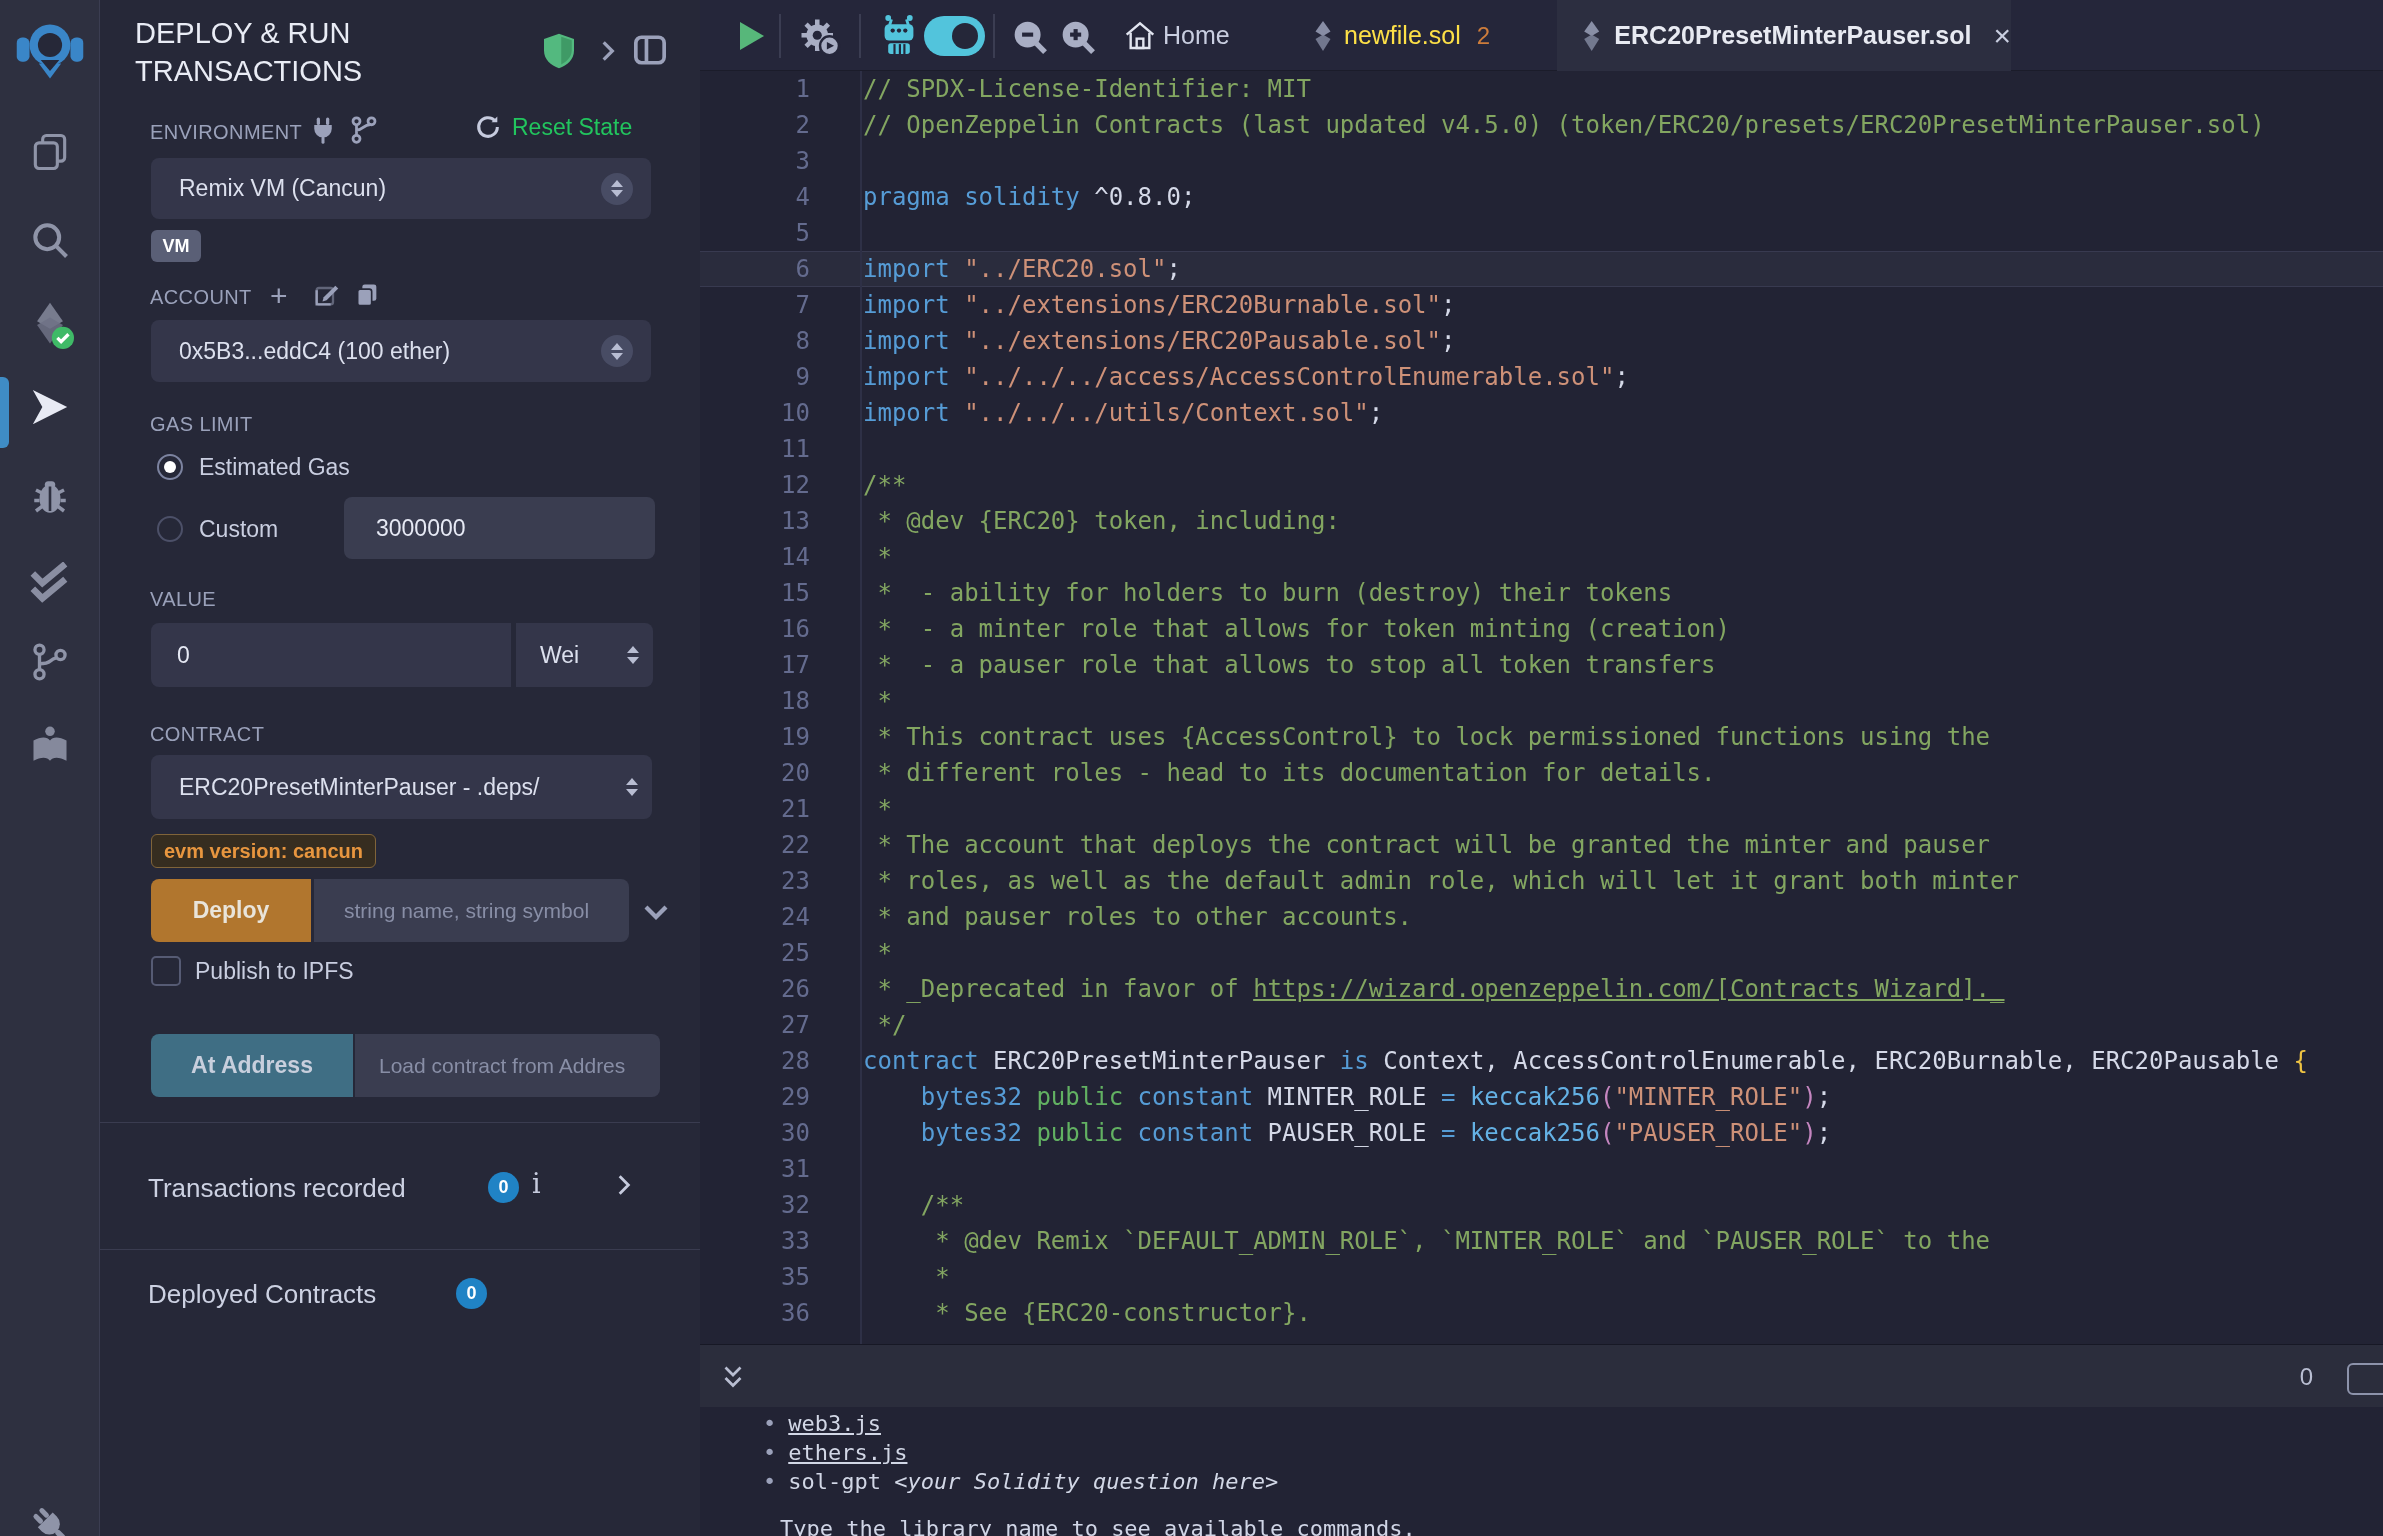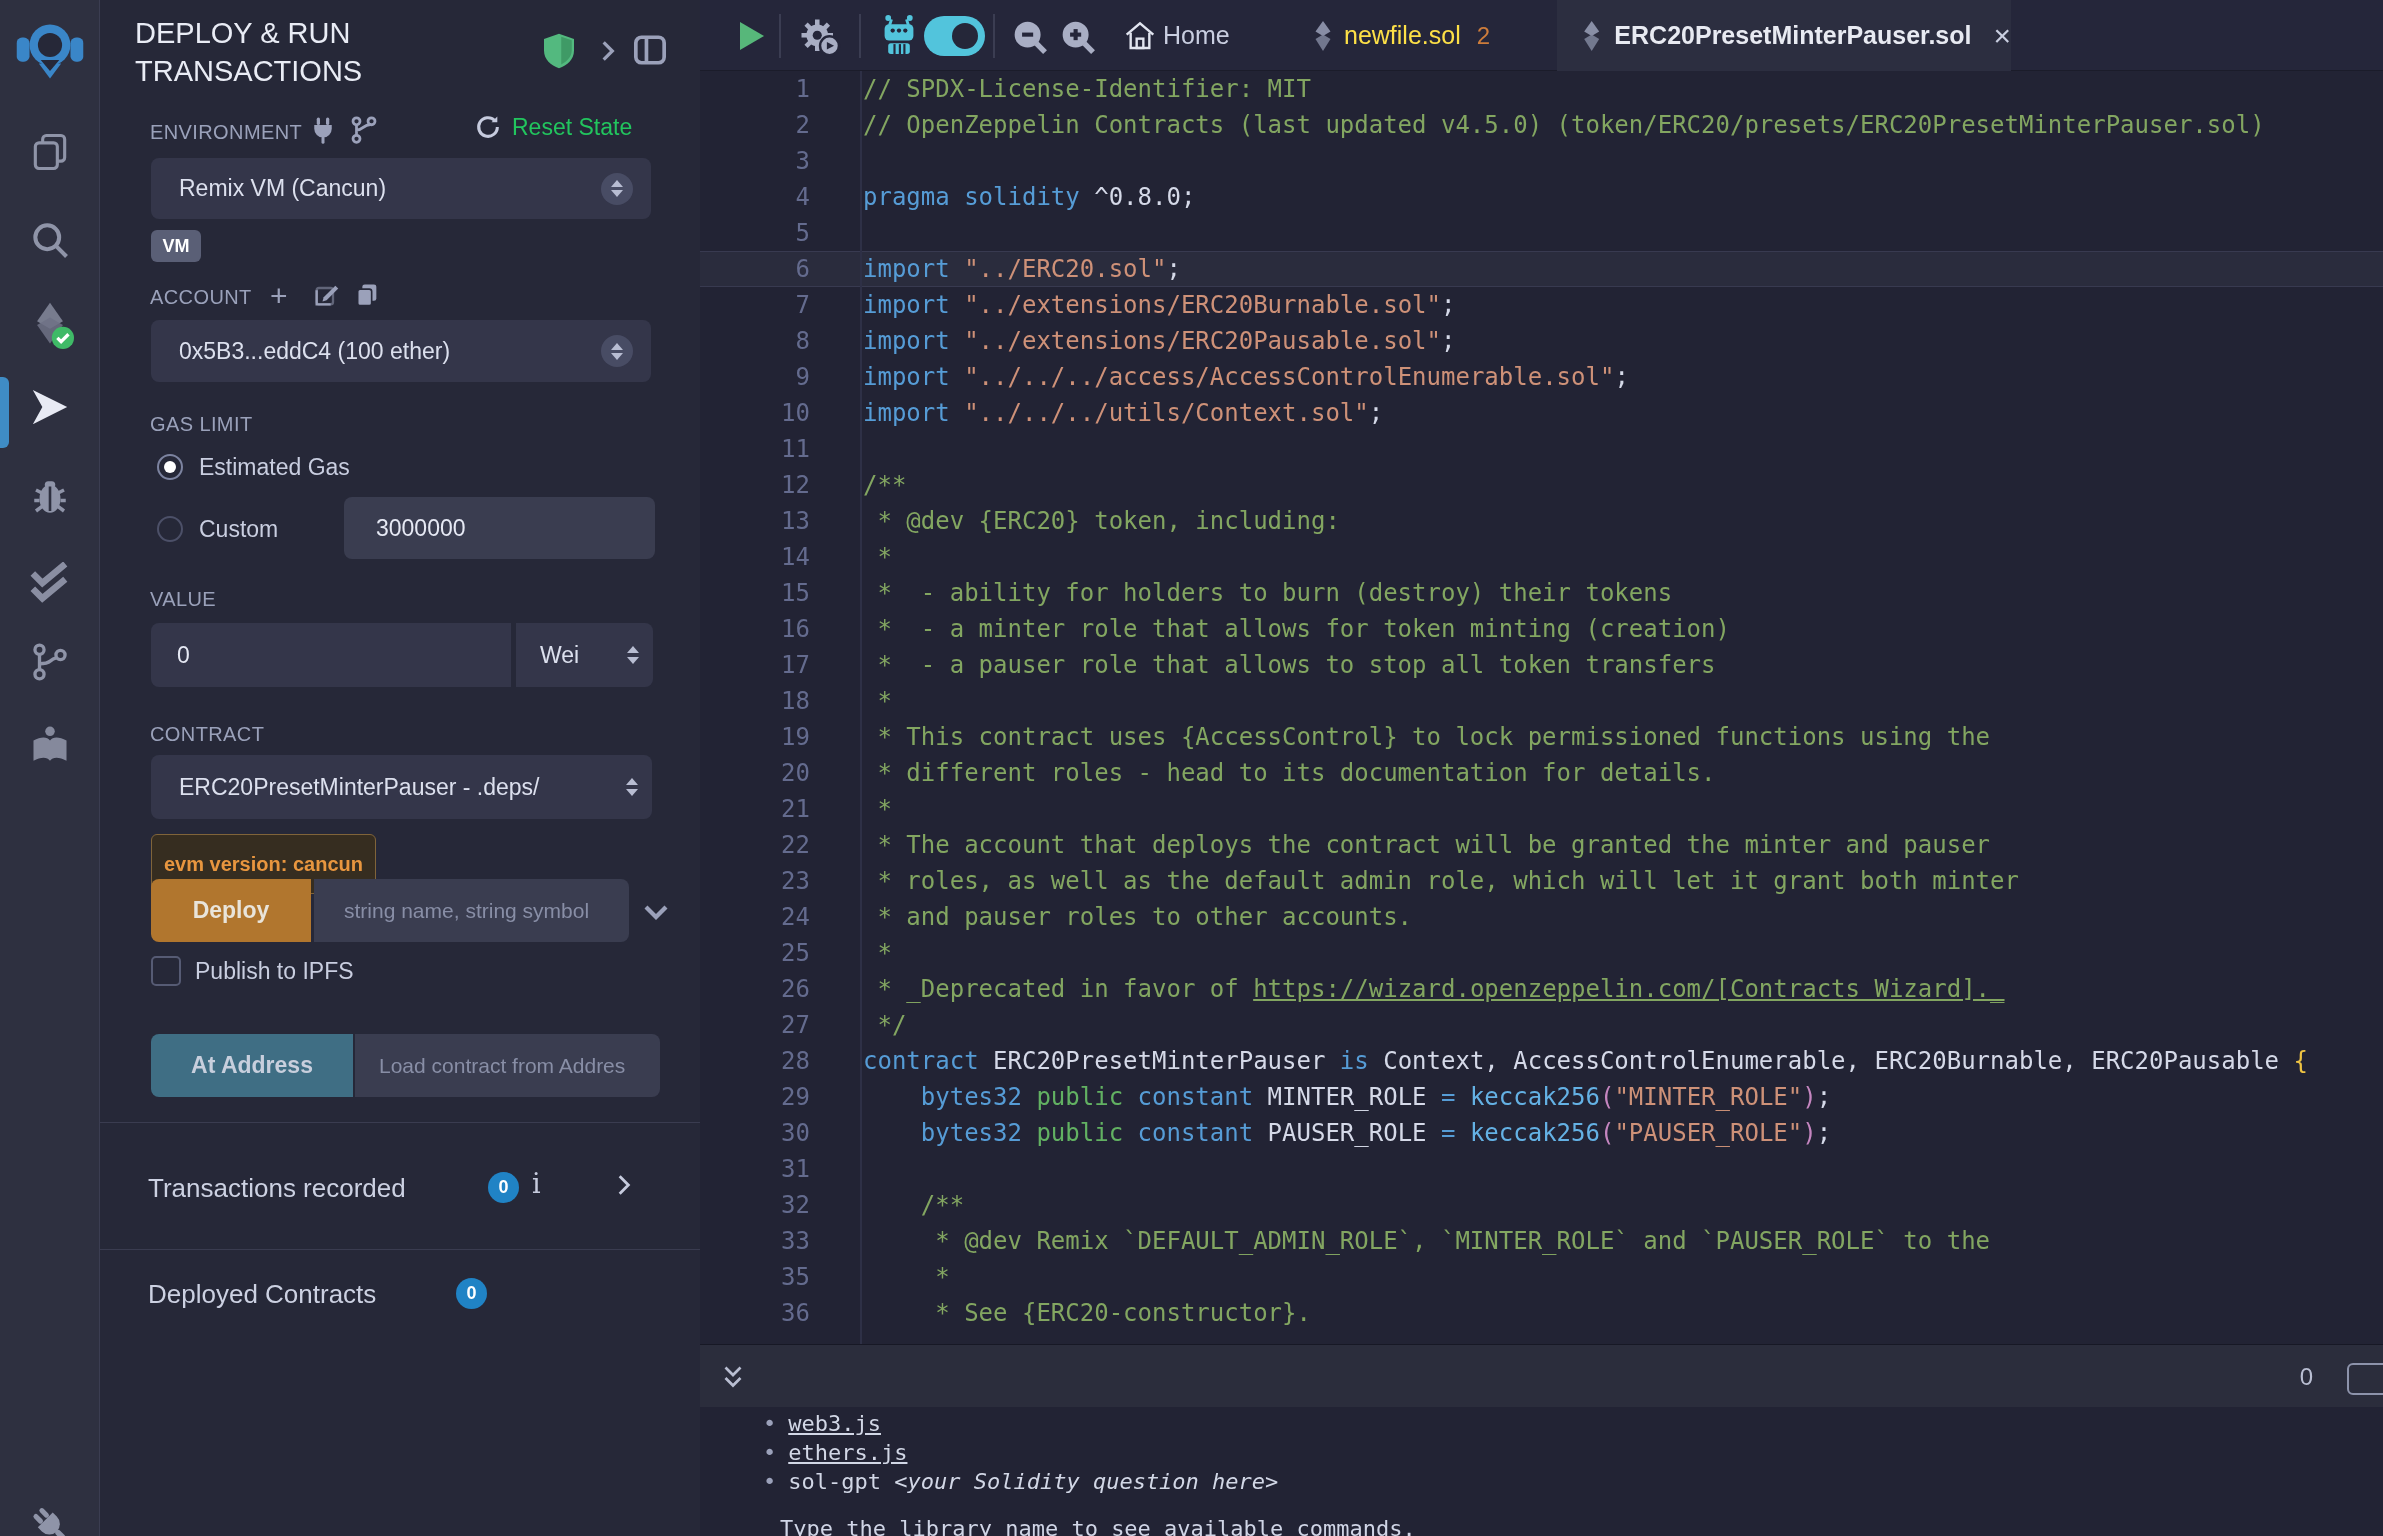--- a/index.html
+++ b/index.html
@@ -25,21 +25,21 @@
   .mini-step{position:absolute;right:14px;top:50%;transform:translateY(-50%);display:flex;flex-direction:column;gap:4px;}
   .vm-badge{position:absolute;left:51px;top:230px;width:50px;height:32px;background:#5a5f76;border-radius:6px;
             color:#fff;font-weight:700;font-size:18px;display:flex;align-items:center;justify-content:center;}
   .radio{width:26px;height:26px;border-radius:50%;border:2px solid #4c5068;box-sizing:border-box;position:absolute;left:57px;}
   .radio.sel-on{border-color:#7c83a0;}
   .radio.sel-on::after{content:"";position:absolute;left:5px;top:5px;width:12px;height:12px;border-radius:50%;background:#fff;}
   .rlabel{position:absolute;left:99px;font-size:23px;color:#c9cee0;}
   .input-box{position:absolute;background:#3a3d50;border-radius:8px;border:none;color:#e6e9f4;font-size:23px;
              font-family:"Liberation Sans",sans-serif;outline:none;box-sizing:border-box;}
   .input-box::placeholder{color:#888ea6;font-size:21px;}
-  .evm-badge{position:absolute;left:51px;top:834px;height:32px;padding:13px 12px;border:1px solid #80643a;background:#362d20;
+  .evm-badge{position:absolute;left:51px;top:834px;height:32px;padding:0 12px;border:1px solid #80643a;background:#362d20;
              border-radius:6px;color:#e8963f;font-weight:700;font-size:20px;display:flex;align-items:center;}
   .btn{position:absolute;display:flex;align-items:center;justify-content:center;font-weight:700;font-size:23px;cursor:pointer;}
   .divider{position:absolute;left:0;width:600px;height:1px;background:#3a3c50;}
   .count-badge{width:31px;height:31px;border-radius:50%;background:#2083c5;color:#fff;font-size:18px;font-weight:700;
                display:flex;align-items:center;justify-content:center;}
   .sec-label{font-size:26px;color:#ccd1e2;}
   .chk{position:absolute;width:30px;height:30px;border:2px solid #565b74;border-radius:5px;box-sizing:border-box;background:transparent;}
 
   
   .toolbar{position:absolute;left:700px;top:0;width:1684px;height:71px;background:#25263a;border-bottom:1px solid #1b1c2a;box-sizing:border-box;}

